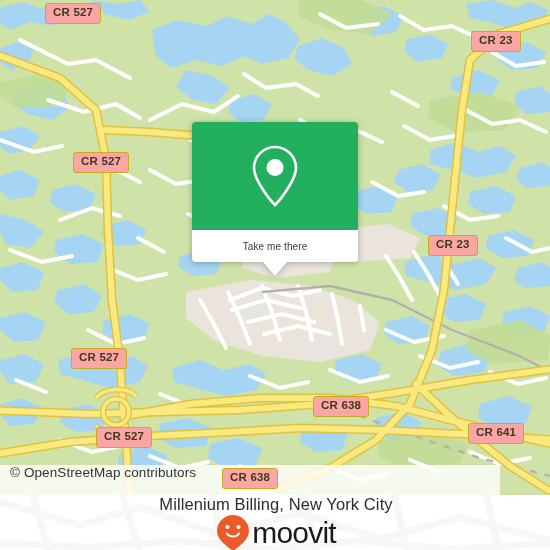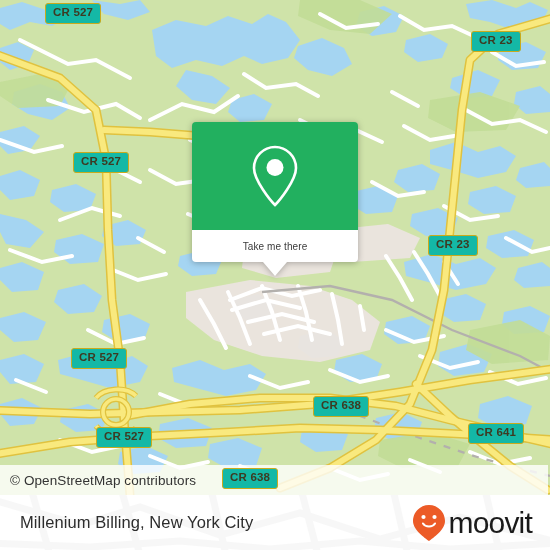--- a/index.html
+++ b/index.html
@@ -29,38 +29,38 @@
     overflow: hidden;
     background: #cfe3a9;
   }
   #map-svg { position: absolute; left: 0; top: 0; }
 
   
   #attribution {
     position: absolute;
     left: 0;
     top: 465px;
-    width: 548px;
+    width: 500px;
     height: 30px;
     background: rgba(255,255,255,0.80);
     display: flex;
-    align-items: center;
+    align-items: flex-start;
   }
   #attribution .attr-text {
     font-size: 13.5px;
     color: #333333;
     padding-left: 10px;
     letter-spacing: 0.1px;
     white-space: nowrap;
   }
 
   
   .shield {
     position: absolute;
-    background: #14b8a6;
+    background: #fca5a5;
     border: 1.5px solid #c9ab1d;
     border-radius: 3px;
     color: #3d3a22;
     font-size: 11.5px;
     font-weight: bold;
     line-height: 1;
     padding: 3px 7px 4px 7px;
     white-space: nowrap;
     letter-spacing: 0.2px;
     font-family: "Liberation Sans", sans-serif;
@@ -125,20 +125,21 @@
   }
   #footer-inner {
     position: relative;
     width: 100%;
     height: 100%;
     display: flex;
     align-items: center;
     justify-content: space-between;
     padding: 0 18px 0 20px;
     box-sizing: border-box;
+    flex-direction: column;
   }
   #footer-title {
     font-size: 16.5px;
     color: #2d2d2d;
     letter-spacing: 0.1px;
     white-space: nowrap;
   }
   #moovit-logo {
     display: flex;
     align-items: center;

